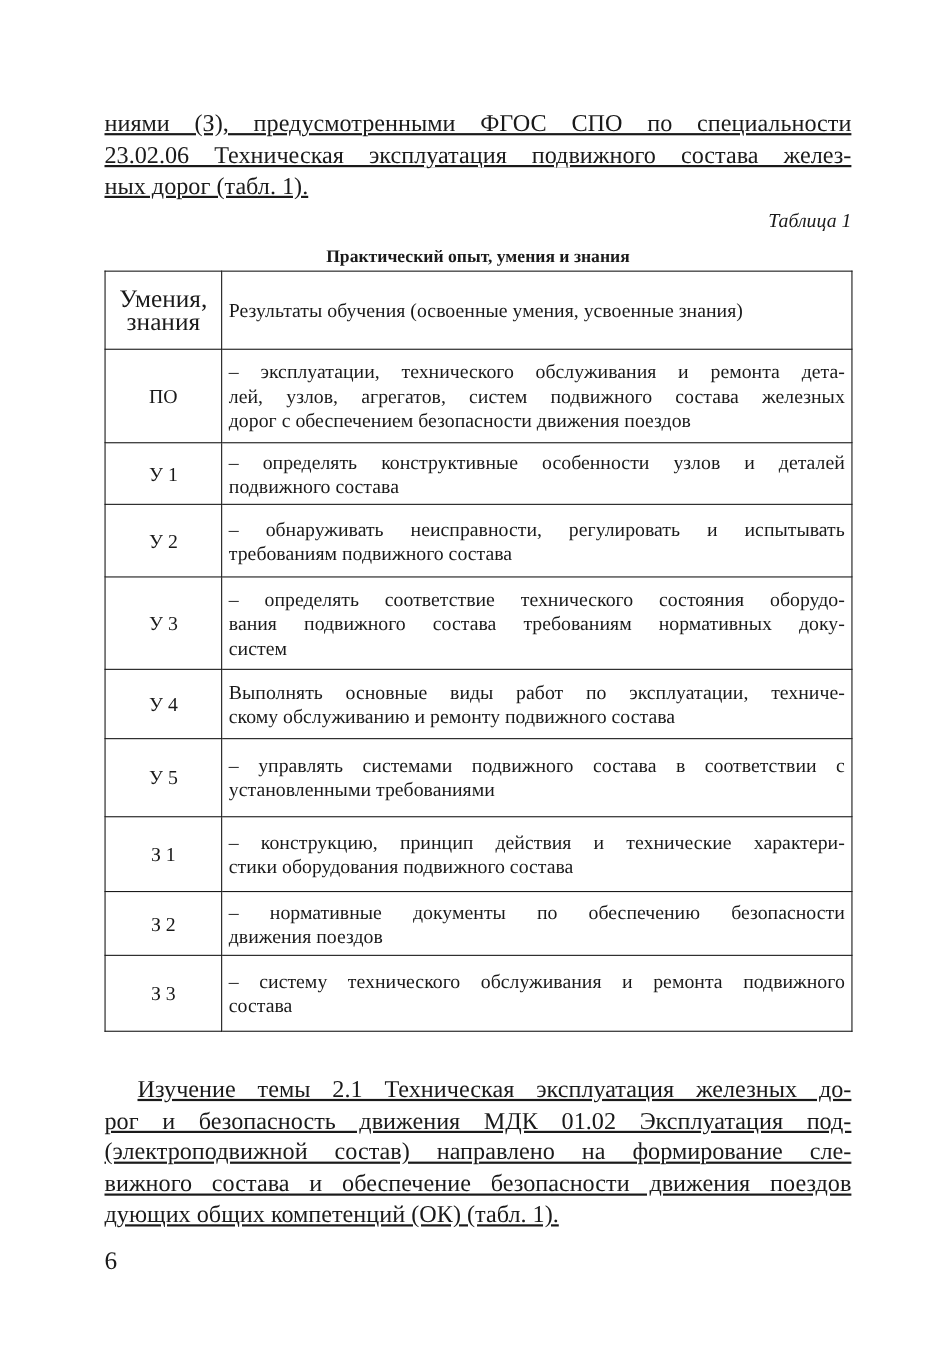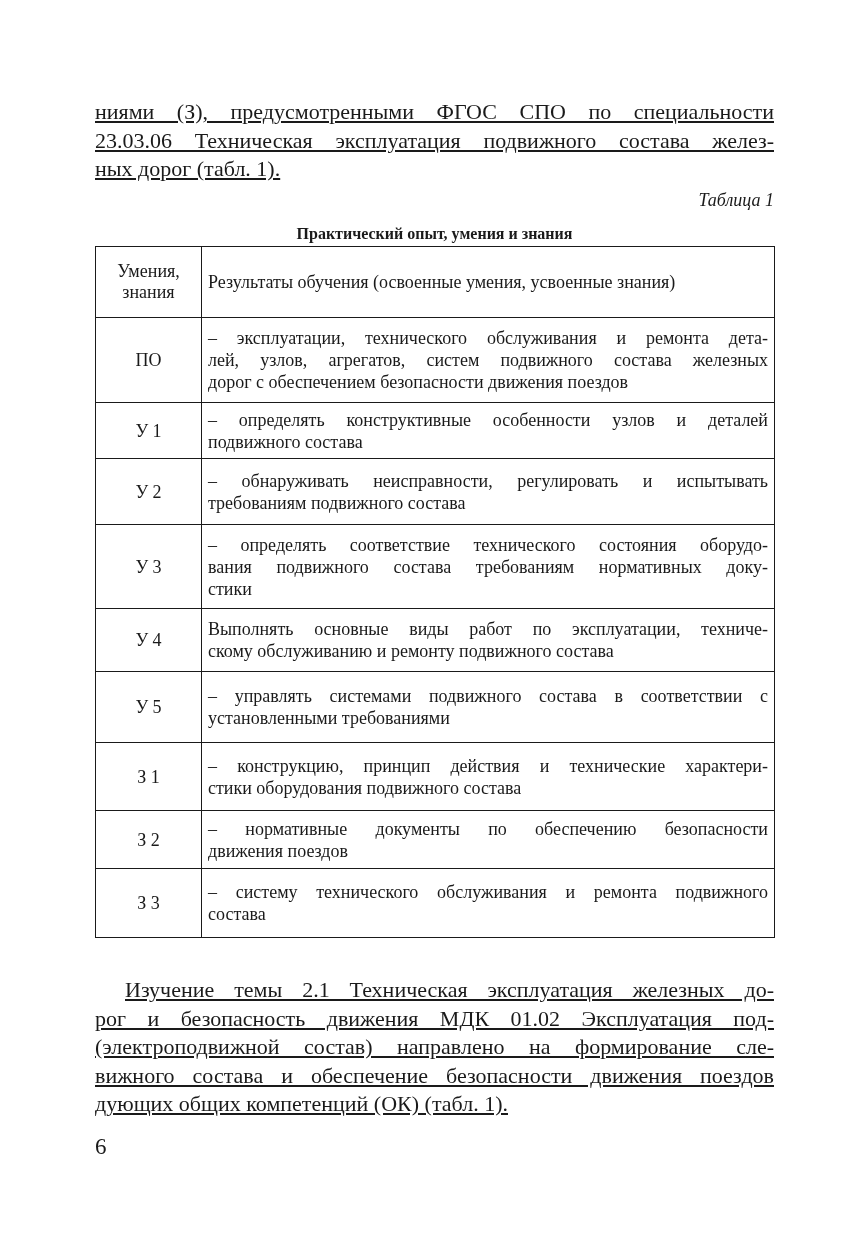--- a/index.html
+++ b/index.html
@@ -16,29 +16,29 @@
   .table-title { position: absolute; left: 95px; width: 679px; top: 225px; text-align: center;
                  font-weight: bold; font-size: 16px; }
   table { position: absolute; left: 95px; top: 246px; width: 680px; border-collapse: collapse;
           font-size: 18px; line-height: 22px; }
   td { border: 1.3px solid #1a1a1a; vertical-align: middle; padding: 0; }
   td.code { width: 105px; text-align: center; }
   td.desc { padding: 0 6px 0 6px; margin-top: 12px; }
   td.desc .line { display: block; white-space: nowrap; text-align: justify; text-align-last: justify; }
   td.desc .line.last { text-align-last: left; }
   tr.hdr td { height: 70px; }
-  .hdr-code { font-size: 18px; line-height: 21px; }
+  .hdr-code { font-size: 23px; line-height: 21px; }
   .page-number { position: absolute; left: 95px; top: 1134px; font-size: 23px; }
 </style>
 </head>
 <body>
 
 <div id="p1" class="para">
   <span class="line">ниями (З), предусмотренными ФГОС СПО по специальности</span>
-  <span class="line">23.03.06 Техническая эксплуатация подвижного состава желез-</span>
+  <span class="line">23.02.06 Техническая эксплуатация подвижного состава желез-</span>
   <span class="line last">ных дорог (табл. 1).</span>
 </div>
 
 <div class="table-label">Таблица 1</div>
 <div class="table-title">Практический опыт, умения и знания</div>
 
 <table>
   <tbody>
       <tr class="hdr">
     <td class="code hdr-code">
@@ -69,21 +69,21 @@
     <td class="desc">
       <span class="line">– обнаруживать неисправности, регулировать и испытывать</span>
       <span class="line last">требованиям подвижного состава</span>
     </td>
   </tr>
   <tr style="height:84px">
     <td class="code">У 3</td>
     <td class="desc">
       <span class="line">– определять соответствие технического состояния оборудо-</span>
       <span class="line">вания подвижного состава требованиям нормативных доку-</span>
-      <span class="line last">стики</span>
+      <span class="line last">систем</span>
     </td>
   </tr>
   <tr style="height:63px">
     <td class="code">У 4</td>
     <td class="desc">
       <span class="line">Выполнять основные виды работ по эксплуатации, техниче-</span>
       <span class="line last">скому обслуживанию и ремонту подвижного состава</span>
     </td>
   </tr>
   <tr style="height:71px">

